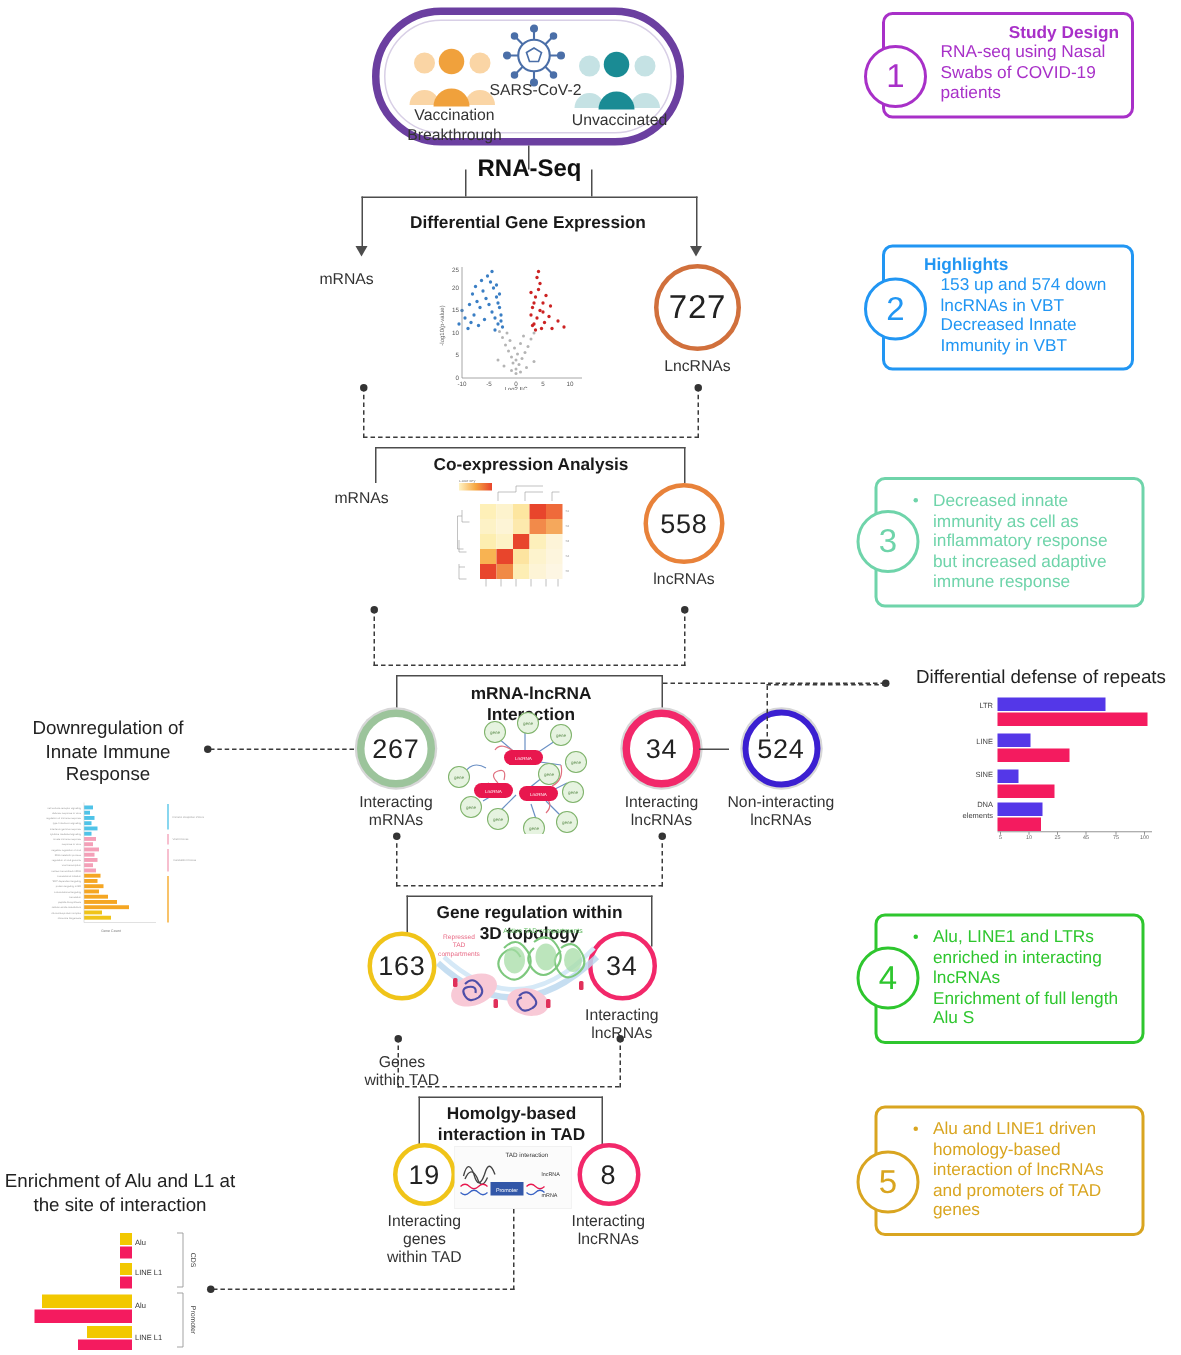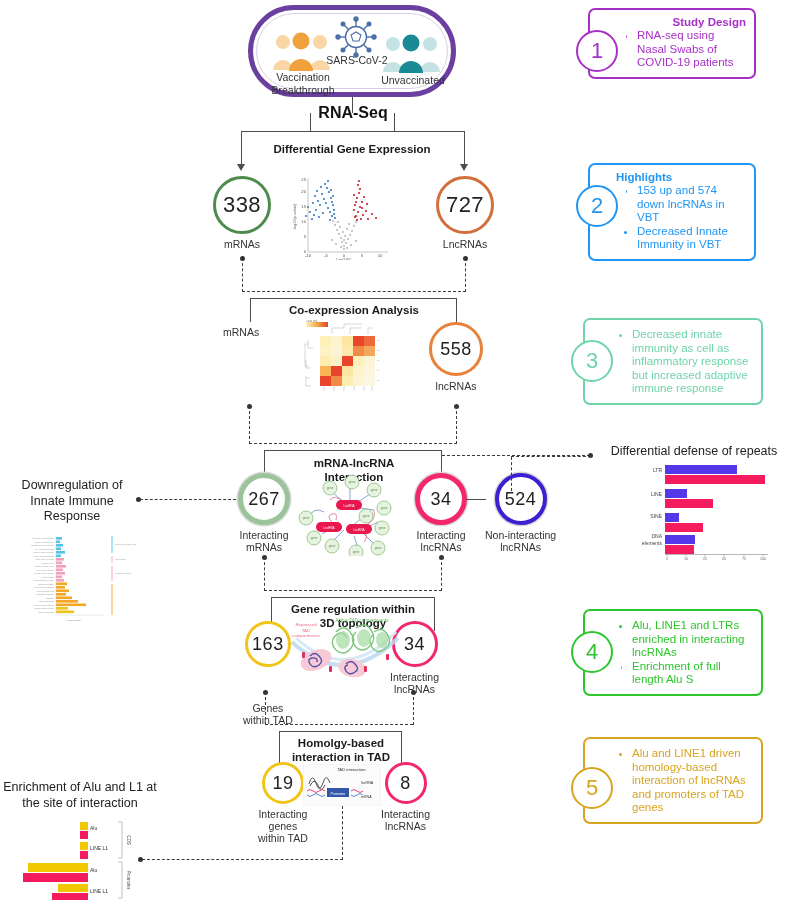--- a/index.html
+++ b/index.html
@@ -31,21 +31,21 @@
     line-height:1.25;
   }
 
   
   .callout { position:absolute; }
   .callout .box {
     border:2.5px solid; border-radius:7px; background:#fff;
     padding:6px 8px 7px 26px; min-height:52px;
   }
   .callout .c-title { font-size:11.5px; font-weight:bold; margin-bottom:1px; }
-  .callout ul { margin:0; padding-left:21px; }
+  .callout ul { margin:0; padding-left:11px; }
   .callout li { font-size:11.5px; line-height:1.18; margin-bottom:0px; }
   .callout .num {
     position:absolute; width:42px; height:42px; border-radius:50%;
     border:2.5px solid; background:#fff;
     display:flex; align-items:center; justify-content:center;
     font-size:22px; left:-12px; top:22px; z-index:3;
   }
   .callout .notch {
     position:absolute; left:16px; top:24px; width:22px; height:38px;
     background:#fff; z-index:2;
@@ -140,21 +140,20 @@
 <div class="ln v" style="left:241px;top:131px;height:34px;"></div>
 <div class="ln v" style="left:464px;top:131px;height:34px;"></div>
 <div class="ln v" style="left:310px;top:113px;height:18px;"></div>
 <div class="ln v" style="left:394px;top:113px;height:18px;"></div>
 <div class="arrow-d" style="left:237px;top:164px;"></div>
 <div class="arrow-d" style="left:460px;top:164px;"></div>
 
 <div class="stage-title" style="left:252px;top:142px;width:200px;">Differential Gene Expression</div>
 
 <div class="node" style="left:213px;top:176px;">
-  <div class="ring" style="width:58px;height:58px;border:3.5px solid #4e8b4c;">338</div>
   <div class="node-label">mRNAs</div>
 </div>
 
 <div class="node" style="left:436px;top:176px;">
   <div class="ring" style="width:58px;height:58px;border:3.5px solid #d1703c;">727</div>
   <div class="node-label">LncRNAs</div>
 </div>
 
 <svg class="fig" style="left:288px;top:172px;" width="112" height="88" viewBox="0 0 112 88">
   <rect width="112" height="88" fill="#fff"></rect>

